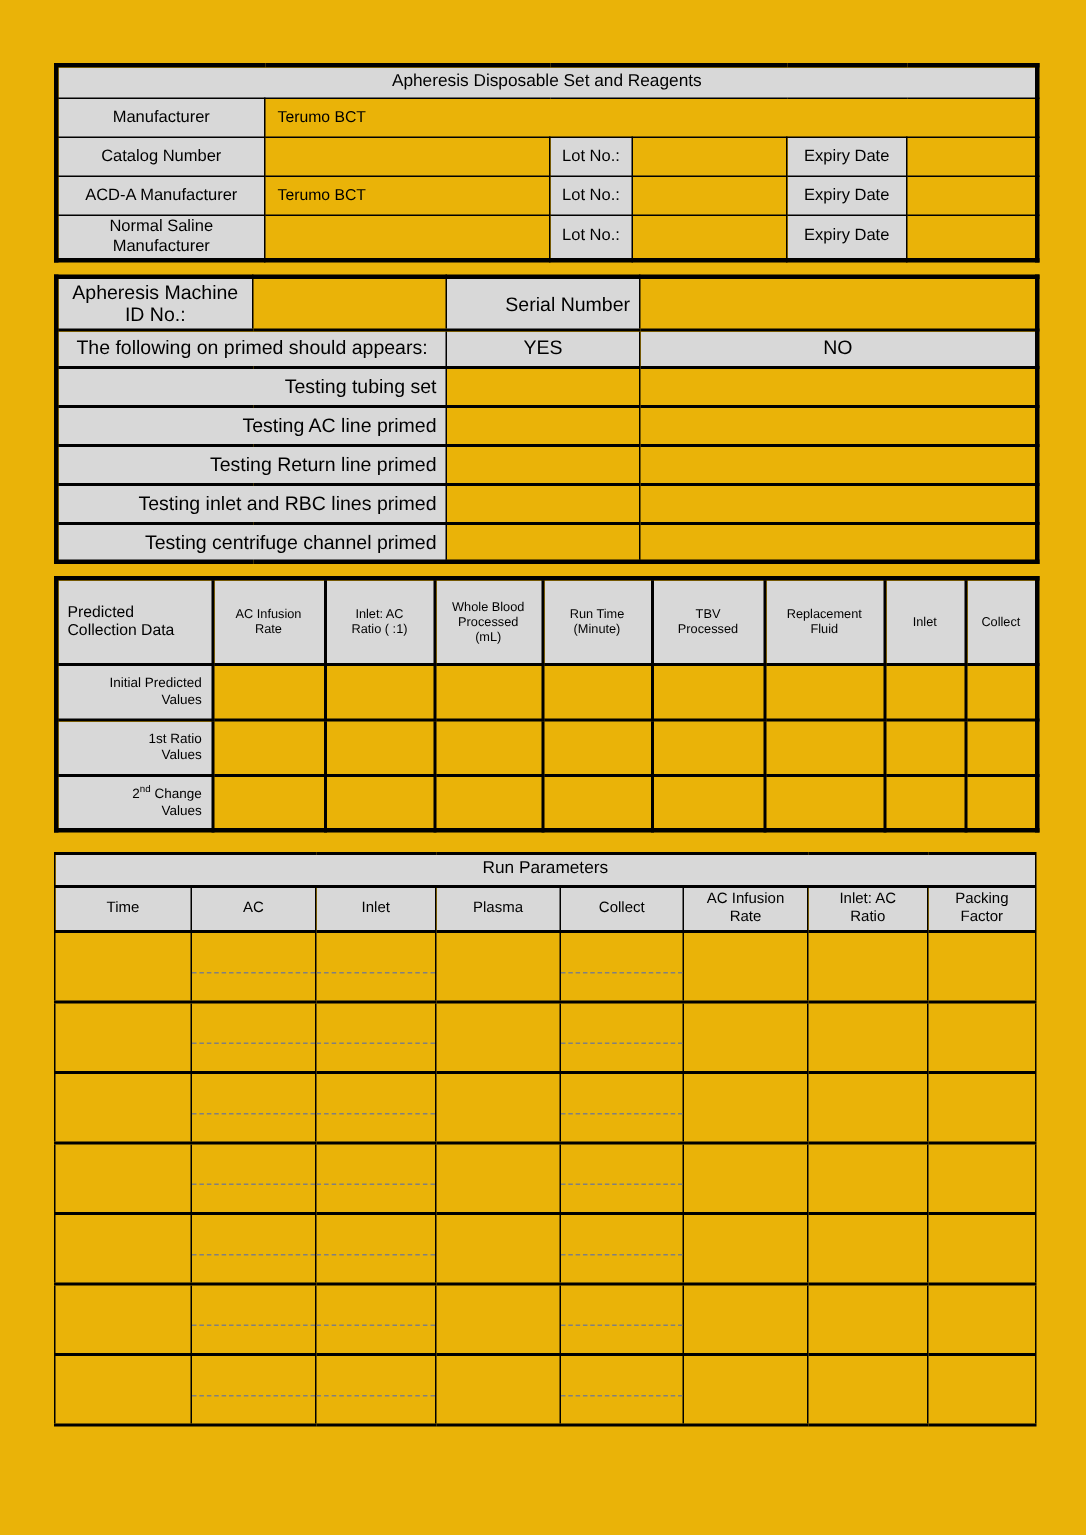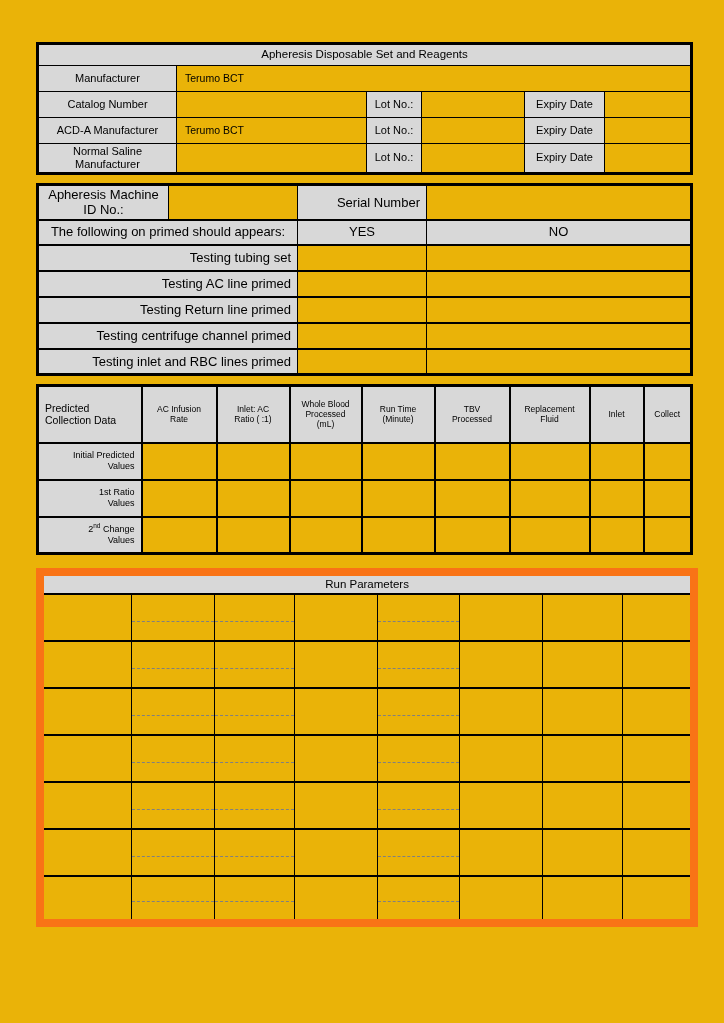--- a/index.html
+++ b/index.html
@@ -36,21 +36,21 @@
   #t3 { margin-top: 8px; border: 3px solid #000; padding-left: 44px; }
   #t3 td { border: 2px solid #000; }
   #t3 .r-head { height: 57px; }
   #t3 .r { height: 37px; }
   #t3 .corner { font-size: 10.5px; text-align: left; padding-left: 6px; }
   #t3 .colh { font-size: 8.5px; text-align: center; padding: 1px 6px; }
   #t3 .rowl { font-size: 9px; }
   #t3 sup { font-size: 6.5px; vertical-align: super; line-height: 0; }
 
   
-  #t4 { margin-top: 13px; border: 8px solid #f97316; }
+  #t4 { margin-top: 13px; border: 1px solid #f97316; }
   #t4 td { border-left-width: 1px; border-right-width: 1px; border-top-width: 2px; border-bottom-width: 2px; }
   #t4 .r-title { height: 22px; }
   #t4 .r-head { height: 30px; }
   #t4 .r { height: 47px; }
   #t4 .colh { font-size: 10px; text-align: center; padding: 1px 10px; }
   #t4 td.dashed { position: relative; }
   #t4 td.dashed::after { content: ""; position: absolute; left: 0; right: 0; top: 57%; border-top: 1px dashed #808080; }
 </style>
 </head>
 <body>
@@ -130,26 +130,26 @@
         <td colspan="2" class="gray right">Testing AC line primed</td>
         <td></td>
         <td></td>
       </tr>
       <tr class="r-chk">
         <td colspan="2" class="gray right">Testing Return line primed</td>
         <td></td>
         <td></td>
       </tr>
       <tr class="r-chk">
+        <td colspan="2" class="gray right">Testing inlet and RBC lines primed</td>
+        <td></td>
+        <td></td>
+      </tr>
+      <tr class="r-chk">
         <td colspan="2" class="gray right">Testing centrifuge channel primed</td>
-        <td></td>
-        <td></td>
-      </tr>
-      <tr class="r-chk">
-        <td colspan="2" class="gray right">Testing inlet and RBC lines primed</td>
         <td></td>
         <td></td>
       </tr>
     </tbody>
   </table>
 
   <table id="t3">
     <colgroup>
       <col style="width:104px">
         <col style="width:75px">
@@ -230,20 +230,33 @@
         <col style="width:83px">
       <col style="width:82px">
         <col style="width:83px">
         <col style="width:80px">
         <col style="width:72px">
     </colgroup>
     <tbody>
       <tr class="r-title">
         <td colspan="8" class="gray title-cell">Run Parameters</td>
       </tr>
+      <tr class="r-head">
+        <td class="gray colh ml">Time</td>
+        <td class="gray colh ml">AC</td>
+        <td class="gray colh ml">Inlet</td>
+        <td class="gray colh ml">Plasma</td>
+        <td class="gray colh ml">Collect</td>
+        <td class="gray colh ml">AC Infusion
+Rate</td>
+        <td class="gray colh ml">Inlet: AC
+Ratio</td>
+        <td class="gray colh ml">Packing
+Factor</td>
+      </tr>
     </tbody>
     <tbody id="run-body">
   <tr class="r">
     <td></td>
     <td class="dashed"></td>
     <td class="dashed"></td>
     <td></td>
     <td class="dashed"></td>
     <td></td>
     <td></td>

